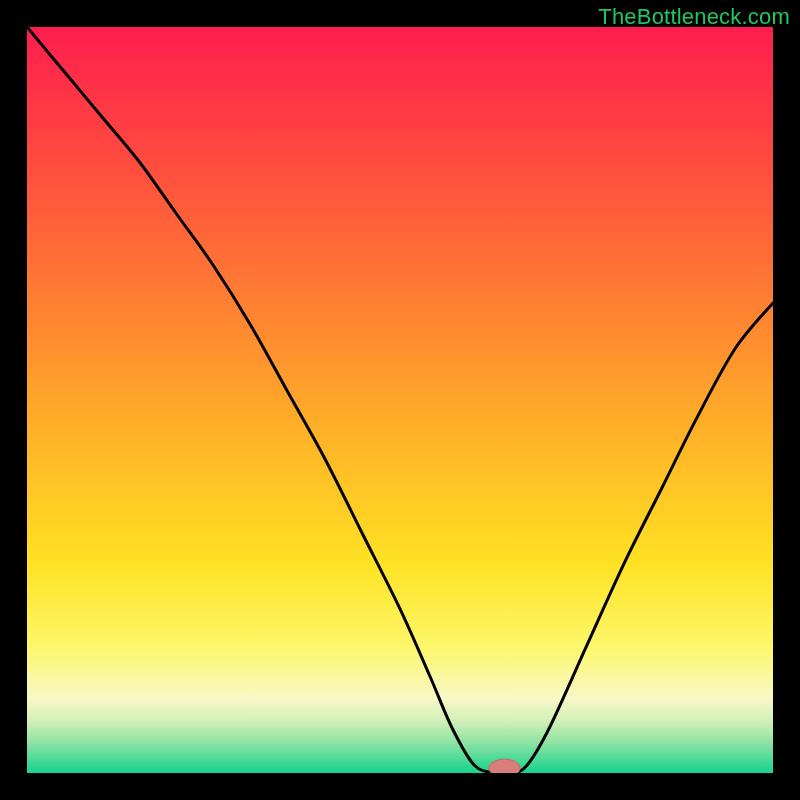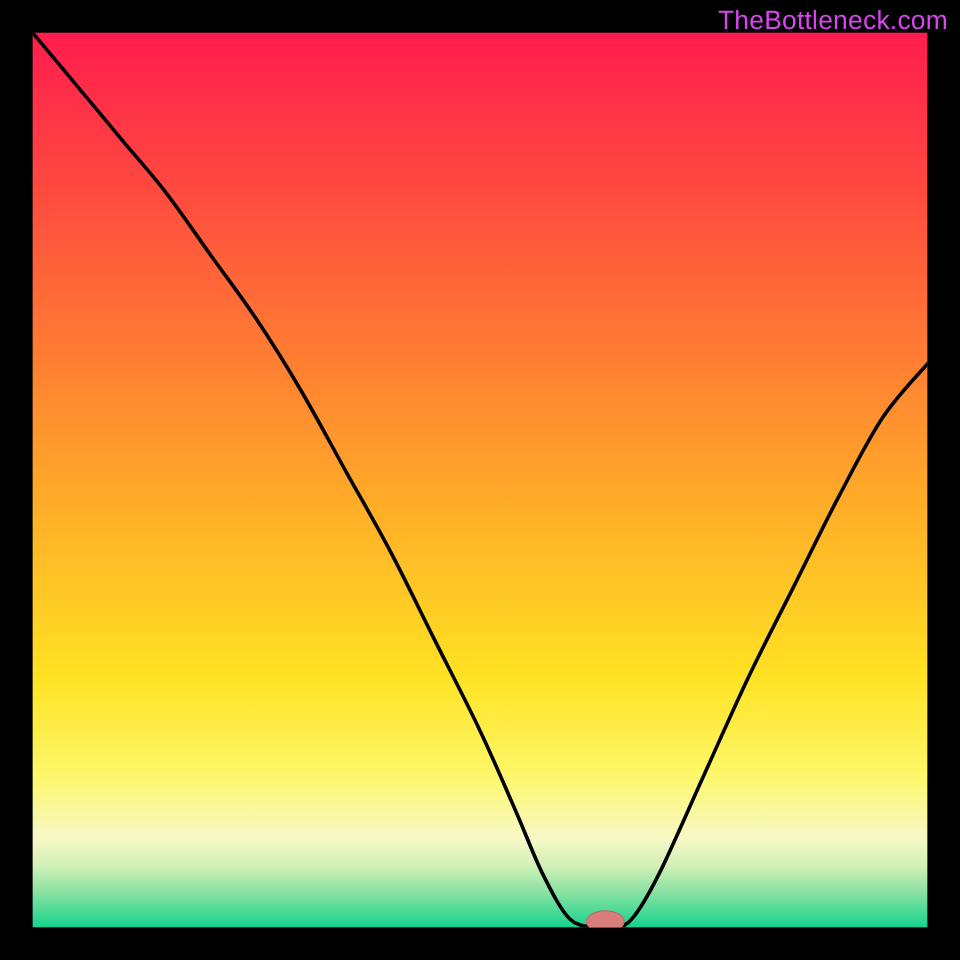--- a/index.html
+++ b/index.html
@@ -13,21 +13,21 @@
   .frame {
     position: relative;
     width: 800px;
     height: 800px;
     background: #000000;
   }
   .watermark {
     position: absolute;
     top: 4px;
     right: 10px;
-    color: #d946ef;
+    color: #22c55e;
     font-size: 22px;
     font-weight: 500;
     letter-spacing: 0.2px;
     z-index: 10;
   }
   .plot {
     position: absolute;
     left: 27px;
     top: 27px;
     width: 746px;

